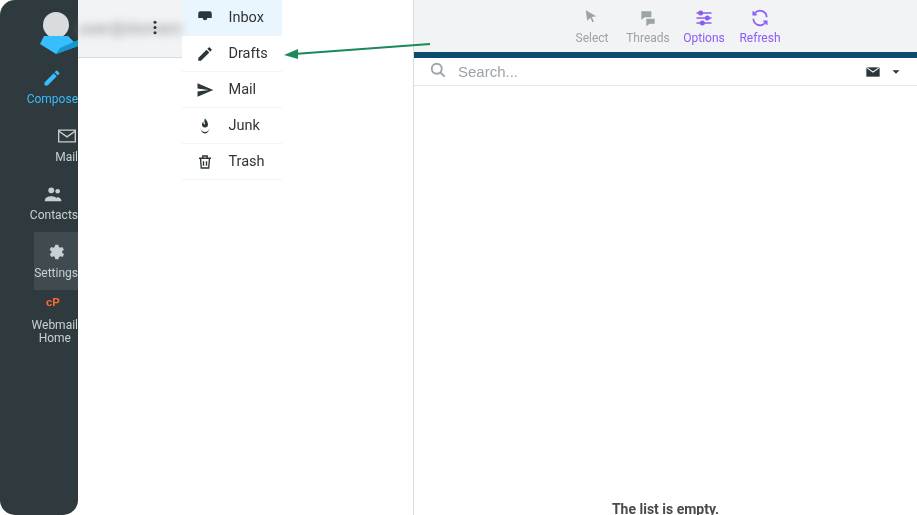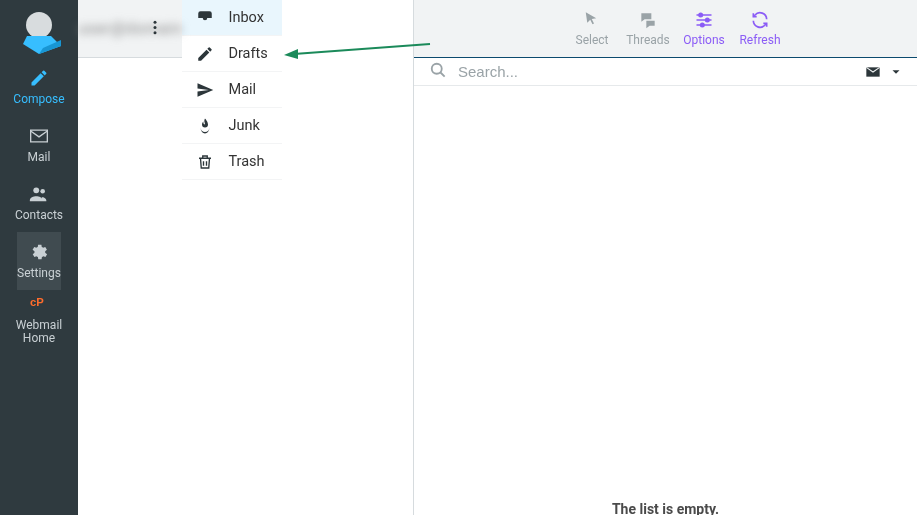--- a/index.html
+++ b/index.html
@@ -1,19 +1,19 @@
 <!DOCTYPE html>
 <html><head>
   <meta charset="utf-8">
   <style>
     * { box-sizing: border-box; margin: 0; padding: 0; }
     body { font-family: -apple-system, BlinkMacSystemFont, "Segoe UI", Roboto, Arial, sans-serif; font-size: 14px; color: #333; width: 917px; height: 515px; overflow: hidden; display: flex; background: #fff; }
     
     
-    .nav-rail { width: 78px; background: #2f3a3f; display: flex; flex-direction: column; align-items: center; flex-shrink: 0; }
+    .nav-rail { width: 78px; background: #2f3a3f; display: flex; flex-direction: column; align-items: flex-end; flex-shrink: 0; border-radius: 15px; }
     .nav-logo { height: 58px; display: flex; align-items: center; justify-content: center; background: #2f3a3f; padding-top: 6px; }
     .nav-item { height: 58px; display: flex; flex-direction: column; align-items: center; justify-content: center; color: #c9d0d4; cursor: pointer; gap: 4px; }
     .nav-item.selected { background: #404b50; }
     .nav-item.accent { color: #37beff; }
     .nav-item .nav-icon { width: 22px; height: 22px; display: flex; align-items: center; justify-content: center; }
     .nav-item .nav-label { font-size: 12px; text-align: center; line-height: 1.1; }
     .nav-item.accent .nav-label { color: #37beff; }
     
     
     .folder-col { width: 336px; border-right: 1px solid #d6dbde; display: flex; flex-direction: row; flex-shrink: 0; background: #fff; }
@@ -22,21 +22,21 @@
     .folder-menu { position: absolute; right: 18px; top: 50%; transform: translateY(-50%); color: #2c363a; cursor: pointer; }
     .folder-list { display: flex; flex-direction: column; }
     .folder-item { height: 36px; display: flex; align-items: center; padding: 0 14px; gap: 14px; color: #333; cursor: pointer; border-bottom: 1px solid #f3f4f5; }
     .folder-item.active { background: #e9f6fd; }
     .folder-icon { width: 18px; height: 18px; color: #2c363a; display:flex; align-items:center; justify-content:center; }
     .folder-label { font-size: 14.5px; }
     .arrow-annotation { position: relative; margin-top: 40px; height: 20px; }
 
     
     .msg-pane { flex: 1; display: flex; flex-direction: column; background: #fff; min-width: 0; }
-    .toolbar { height: 58px; background: #f1f3f4; border-bottom: 1px solid #0c4a6e; display: flex; align-items: center; justify-content: flex-start; padding-left: 150px; gap: 0; }
+    .toolbar { height: 58px; background: #f1f3f4; border-bottom: 6px solid #0c4a6e; display: flex; align-items: center; justify-content: flex-start; padding-left: 150px; gap: 0; }
     .tool-item { width: 56px; display: flex; flex-direction: column; align-items: center; justify-content: center; gap: 3px; color: #8b5cf6; cursor: pointer; height: 58px; }
     .tool-item.disabled { color: #9aa3a7; cursor: default; }
     .tool-icon { width: 20px; height: 20px; }
     .tool-label { font-size: 12px; }
     .search-row { height: 28px; border-bottom: 1px solid #e6e9eb; display: flex; align-items: center; padding: 0 14px; gap: 10px; }
     .search-row input { flex: 1; border: 0; outline: 0; font-size: 15px; color: #555; background: transparent; }
     .search-row input::placeholder { color: #9aa3a7; }
     .search-filter { display: flex; align-items: center; gap: 6px; color: #2c363a; cursor: pointer; }
     .empty-area { flex: 1; display: flex; align-items: flex-end; justify-content: center; padding-bottom: 0; }
     .empty-text { font-weight: 700; color: #4a4a4a; margin-bottom: -2px; }

